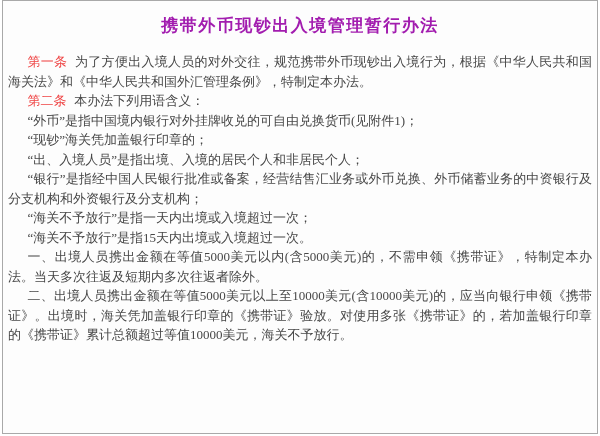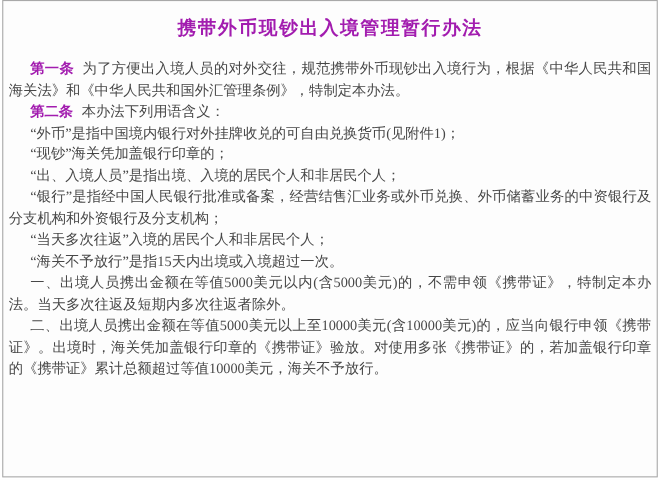--- a/index.html
+++ b/index.html
@@ -40,35 +40,35 @@
     font-size: 13px;
     line-height: 19.5px;
     color: #474747;
     text-align: justify;
   }
   .para {
     margin: 0;
     text-indent: 1.5em;
   }
   .para b {
-    font-weight: bold;
-    color: #a21caf;
+    font-weight: normal;
+    color: #ef4444;
     margin-right: 0.6em;
   }
 </style>
 </head>
 <body>
 
 <div class="page">
   <h1 class="doc-title">携带外币现钞出入境管理暂行办法</h1>
   <div class="doc-body">
       <p class="para"><b>第一条</b>为了方便出入境人员的对外交往，规范携带外币现钞出入境行为，根据《中华人民共和国海关法》和《中华人民共和国外汇管理条例》，特制定本办法。</p>
       <p class="para"><b>第二条</b>本办法下列用语含义：</p>
       <p class="para">“外币”是指中国境内银行对外挂牌收兑的可自由兑换货币(见附件1)；</p>
       <p class="para">“现钞”海关凭加盖银行印章的；</p>
       <p class="para">“出、入境人员”是指出境、入境的居民个人和非居民个人；</p>
       <p class="para">“银行”是指经中国人民银行批准或备案，经营结售汇业务或外币兑换、外币储蓄业务的中资银行及分支机构和外资银行及分支机构；</p>
-      <p class="para">“当天多次往返”入境的居民个人和非居民个人；</p>
+      <p class="para">“海关不予放行”是指一天内出境或入境超过一次；</p>
       <p class="para">“海关不予放行”是指15天内出境或入境超过一次。</p>
       <p class="para">一、出境人员携出金额在等值5000美元以内(含5000美元)的，不需申领《携带证》，特制定本办法。当天多次往返及短期内多次往返者除外。</p>
       <p class="para">二、出境人员携出金额在等值5000美元以上至10000美元(含10000美元)的，应当向银行申领《携带证》。出境时，海关凭加盖银行印章的《携带证》验放。对使用多张《携带证》的，若加盖银行印章的《携带证》累计总额超过等值10000美元，海关不予放行。</p>
     </div>
 </div>
 
 </body></html>

